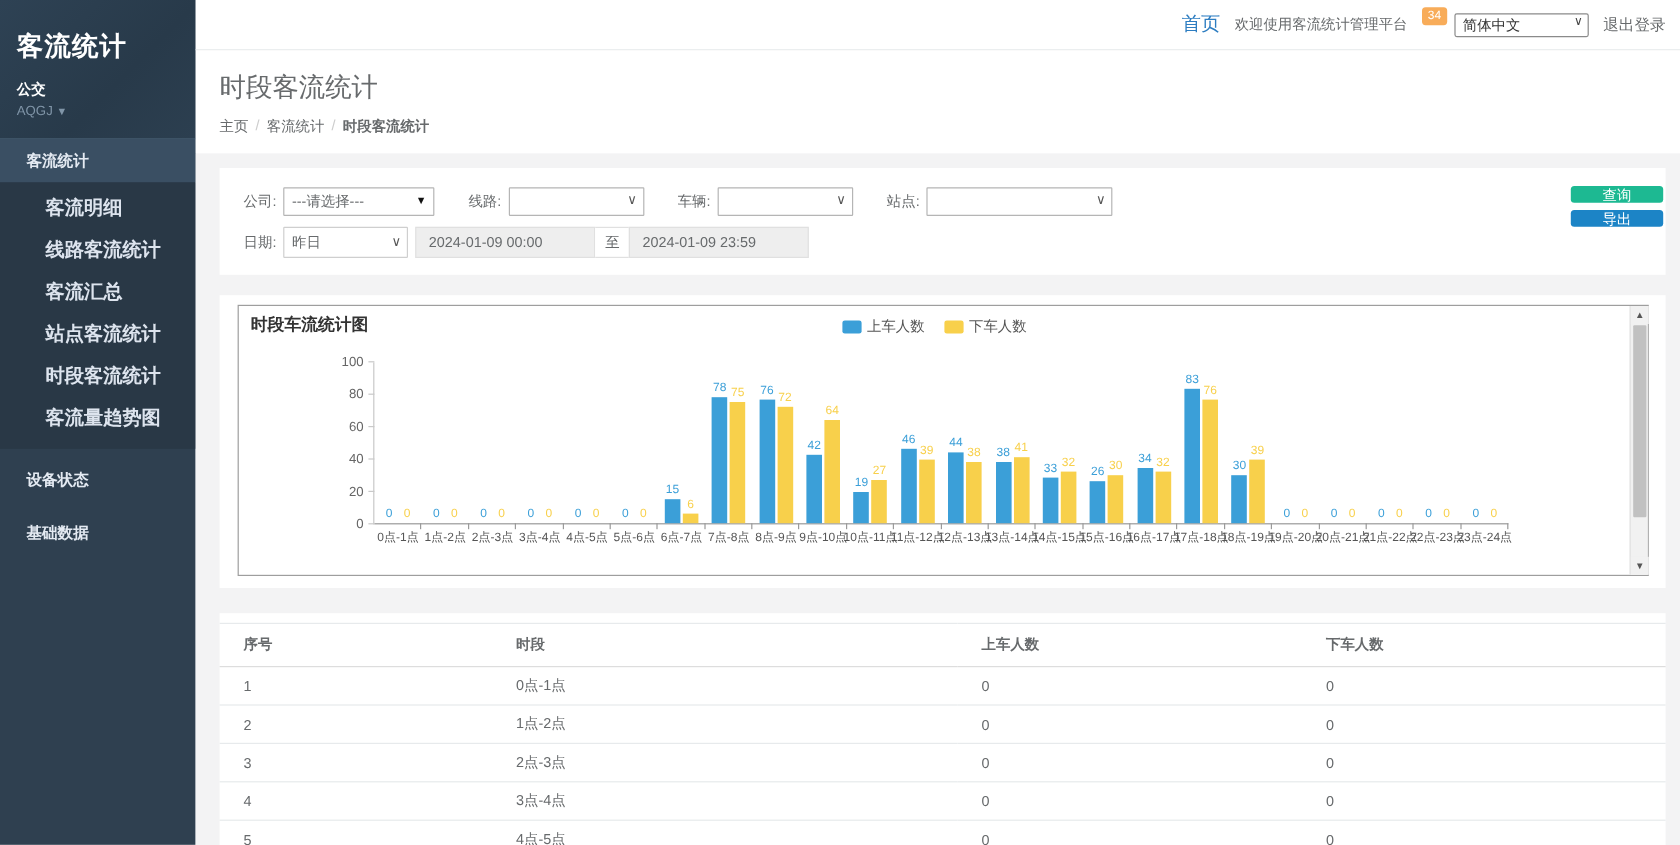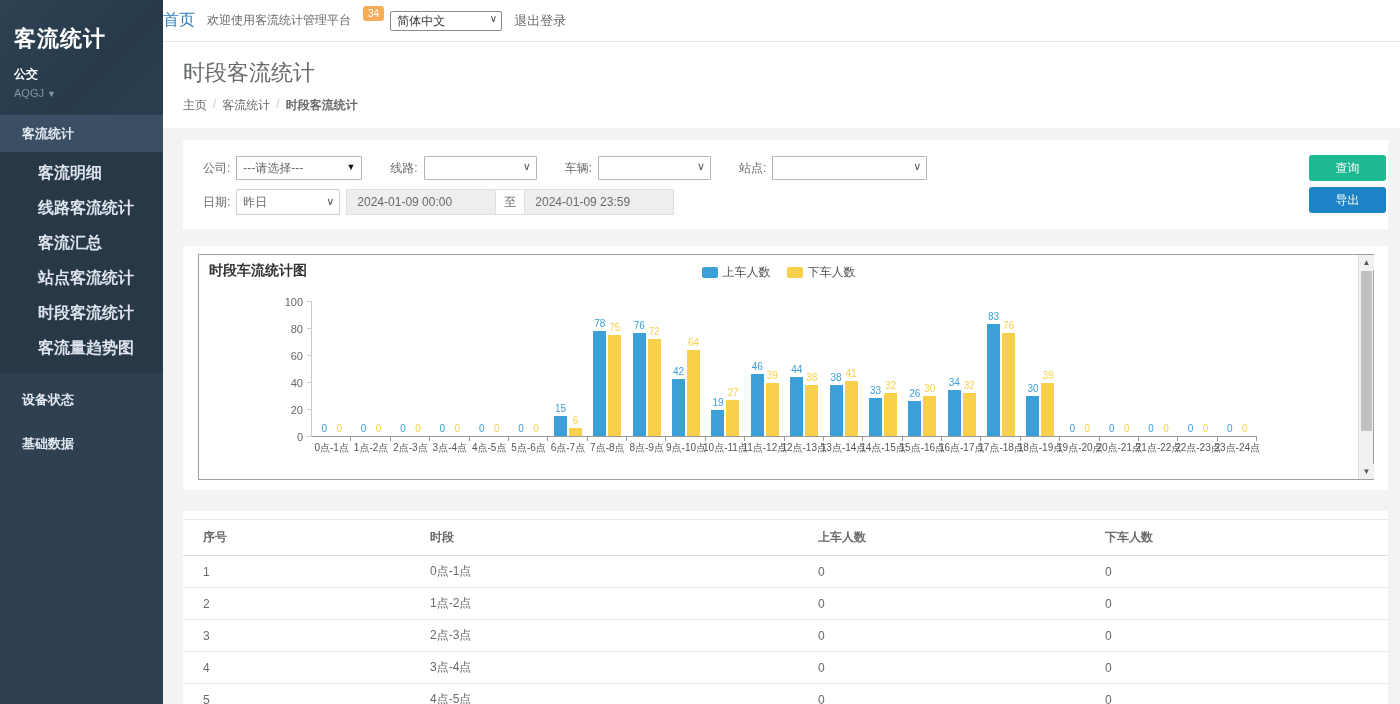--- a/index.html
+++ b/index.html
@@ -19,21 +19,21 @@
     color:#e4eaf2; cursor:pointer; }
   .nav-item.active { background:#3a4f63; border-top:1px solid #3d5366; }
   .submenu { background:#293846; padding:4px 0 8px 0; }
   .submenu .nav-sub { padding:7px 10px 7px 38px; font-size:16px; font-weight:bold;
     color:#dde4ee; cursor:pointer; }
   .nav-item.section { margin-top:8px; }
 
   
   .main { position:absolute; left:163px; top:0; width:1237px; height:704px; }
   .topbar { height:42px; background:#fff; border-bottom:1px solid #e7eaec;
-    display:flex; align-items:center; gap:12px;
+    display:flex; align-items:center; justify-content:flex-end; gap:12px;
     padding:0 10px 0 0; }
   .home-link { color:#2d7dc1; font-size:16px; cursor:pointer; }
   .welcome { color:#676a6c; font-size:12px; }
   .badge { background:#f8ac59; color:#fff; font-size:10px; border-radius:3px;
     padding:2px 5px; align-self:flex-start; margin-top:6px; margin-right:-6px; }
   .lang-wrap { position:relative; }
   .lang-select { width:112px; height:20px; font-size:12px; color:#333;
     border:1px solid #8a8a8a; border-radius:2px; background:#fff;
     appearance:none; -webkit-appearance:none; padding:0 18px 0 6px; }
   .lang-wrap .chev { position:absolute; right:5px; top:2px; font-size:10px; color:#444;
@@ -62,21 +62,21 @@
     pointer-events:none; }
   .sel-wrap .chev { position:absolute; right:6px; top:4px; font-size:11px; color:#555;
     pointer-events:none; }
   .w145{width:126px;} .w112{width:113px;} .w155{width:155px;} .w103{width:104px;}
   .date-input { width:150px; height:26px; background:#eeeeee; border:1px solid #e0e0e0;
     color:#676a6c; font-size:12px; padding:0 10px; }
   .to-addon { height:26px; border-top:1px solid #e0e0e0; border-bottom:1px solid #e0e0e0;
     background:#fff; font-size:12px; color:#676a6c; display:flex; align-items:center;
     padding:0 8px; }
   .btn-col { position:absolute; right:2px; top:15px; display:flex; flex-direction:column; gap:6px; }
-  .btn { width:77px; height:26px; border:none; border-radius:3px; color:#fff;
+  .btn { width:77px; height:14px; border:none; border-radius:3px; color:#fff;
     font-size:12px; cursor:pointer; font-family:inherit; }
   .btn-query { background:#1db992; }
   .btn-export { background:#1c84c6; }
 
   
   .chart-panel { padding:8px 14px 10px 15px; margin-bottom:21px; }
   .chart-box { position:relative; height:226px; border:1px solid #9e9e9e; background:#fff; }
   .chart-title { position:absolute; left:10px; top:7px; font-size:14px; font-weight:bold; color:#333; }
   .chart-legend { position:absolute; left:0; right:15px; top:9px; display:flex;
     justify-content:center; gap:16px; font-size:12px; color:#555; }

